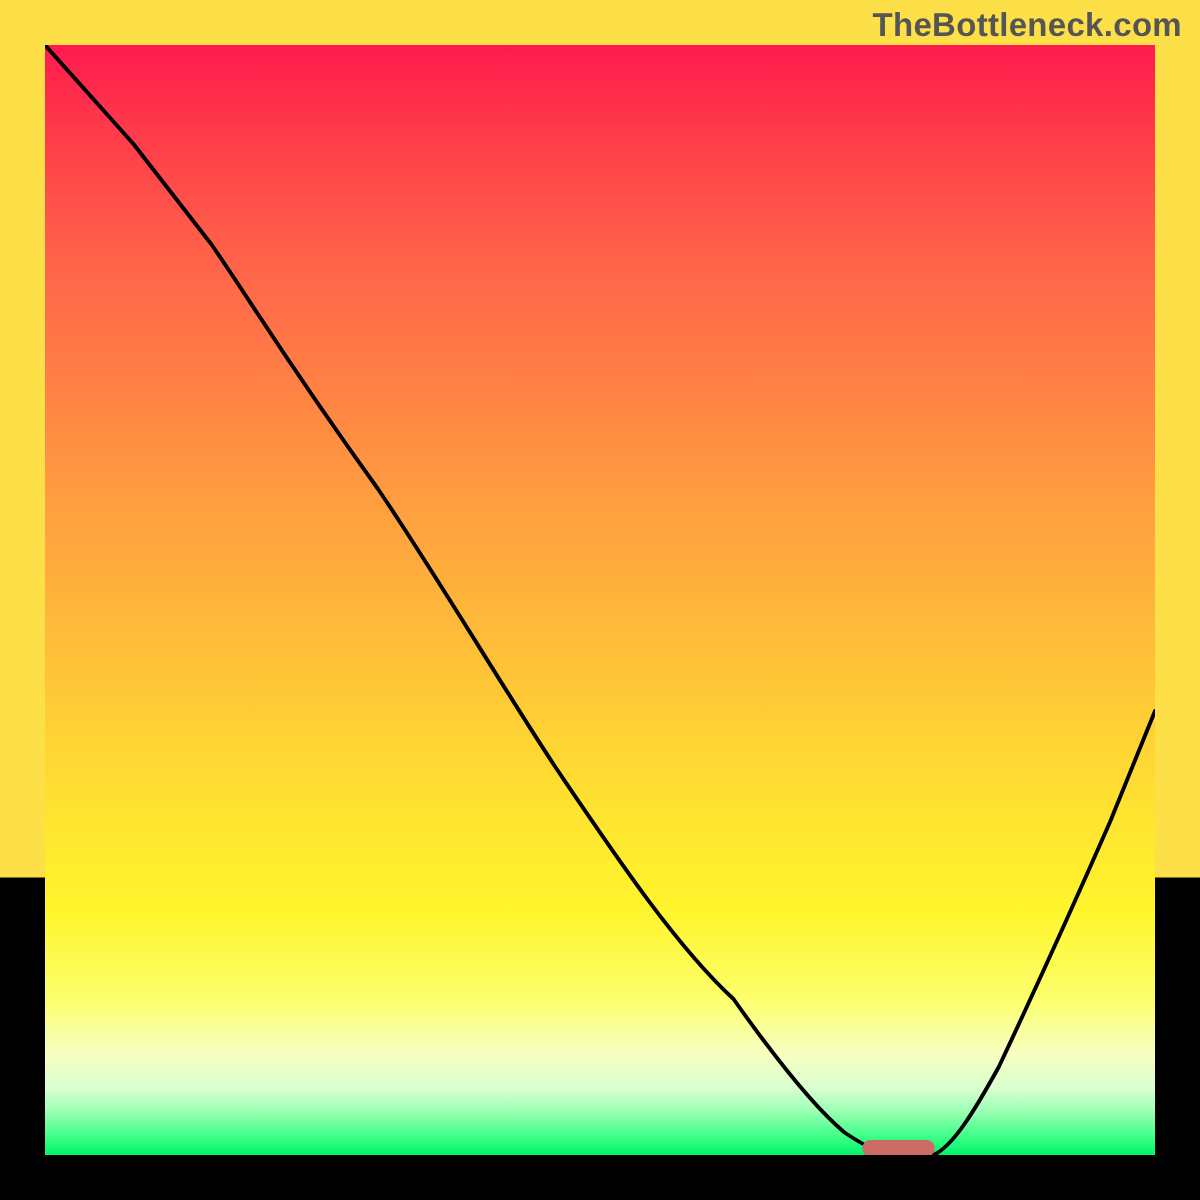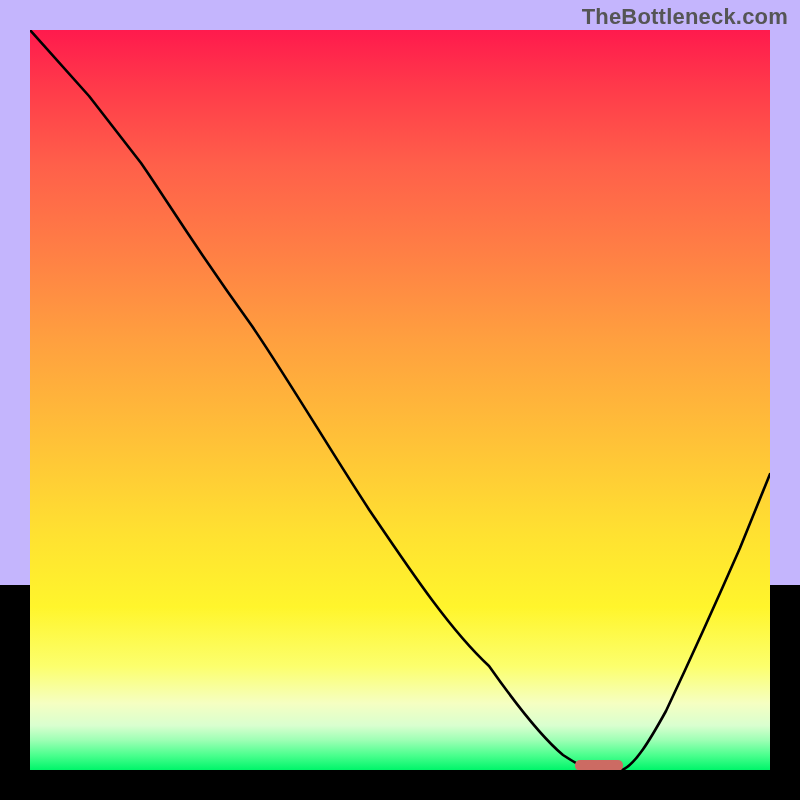--- a/index.html
+++ b/index.html
@@ -8,21 +8,21 @@
     width: 800px;
     height: 800px;
     background: #000;
     overflow: hidden;
     font-family: Arial, Helvetica, sans-serif;
   }
   .frame {
     position: relative;
     width: 800px;
     height: 585px;
-    background: #c4b5fd;
+    background: #fde047;
   }
   .watermark {
     position: absolute;
     top: 4px;
     right: 12px;
     color: #555;
     font-size: 22px;
     font-weight: 600;
     letter-spacing: 0.2px;
     z-index: 20;

